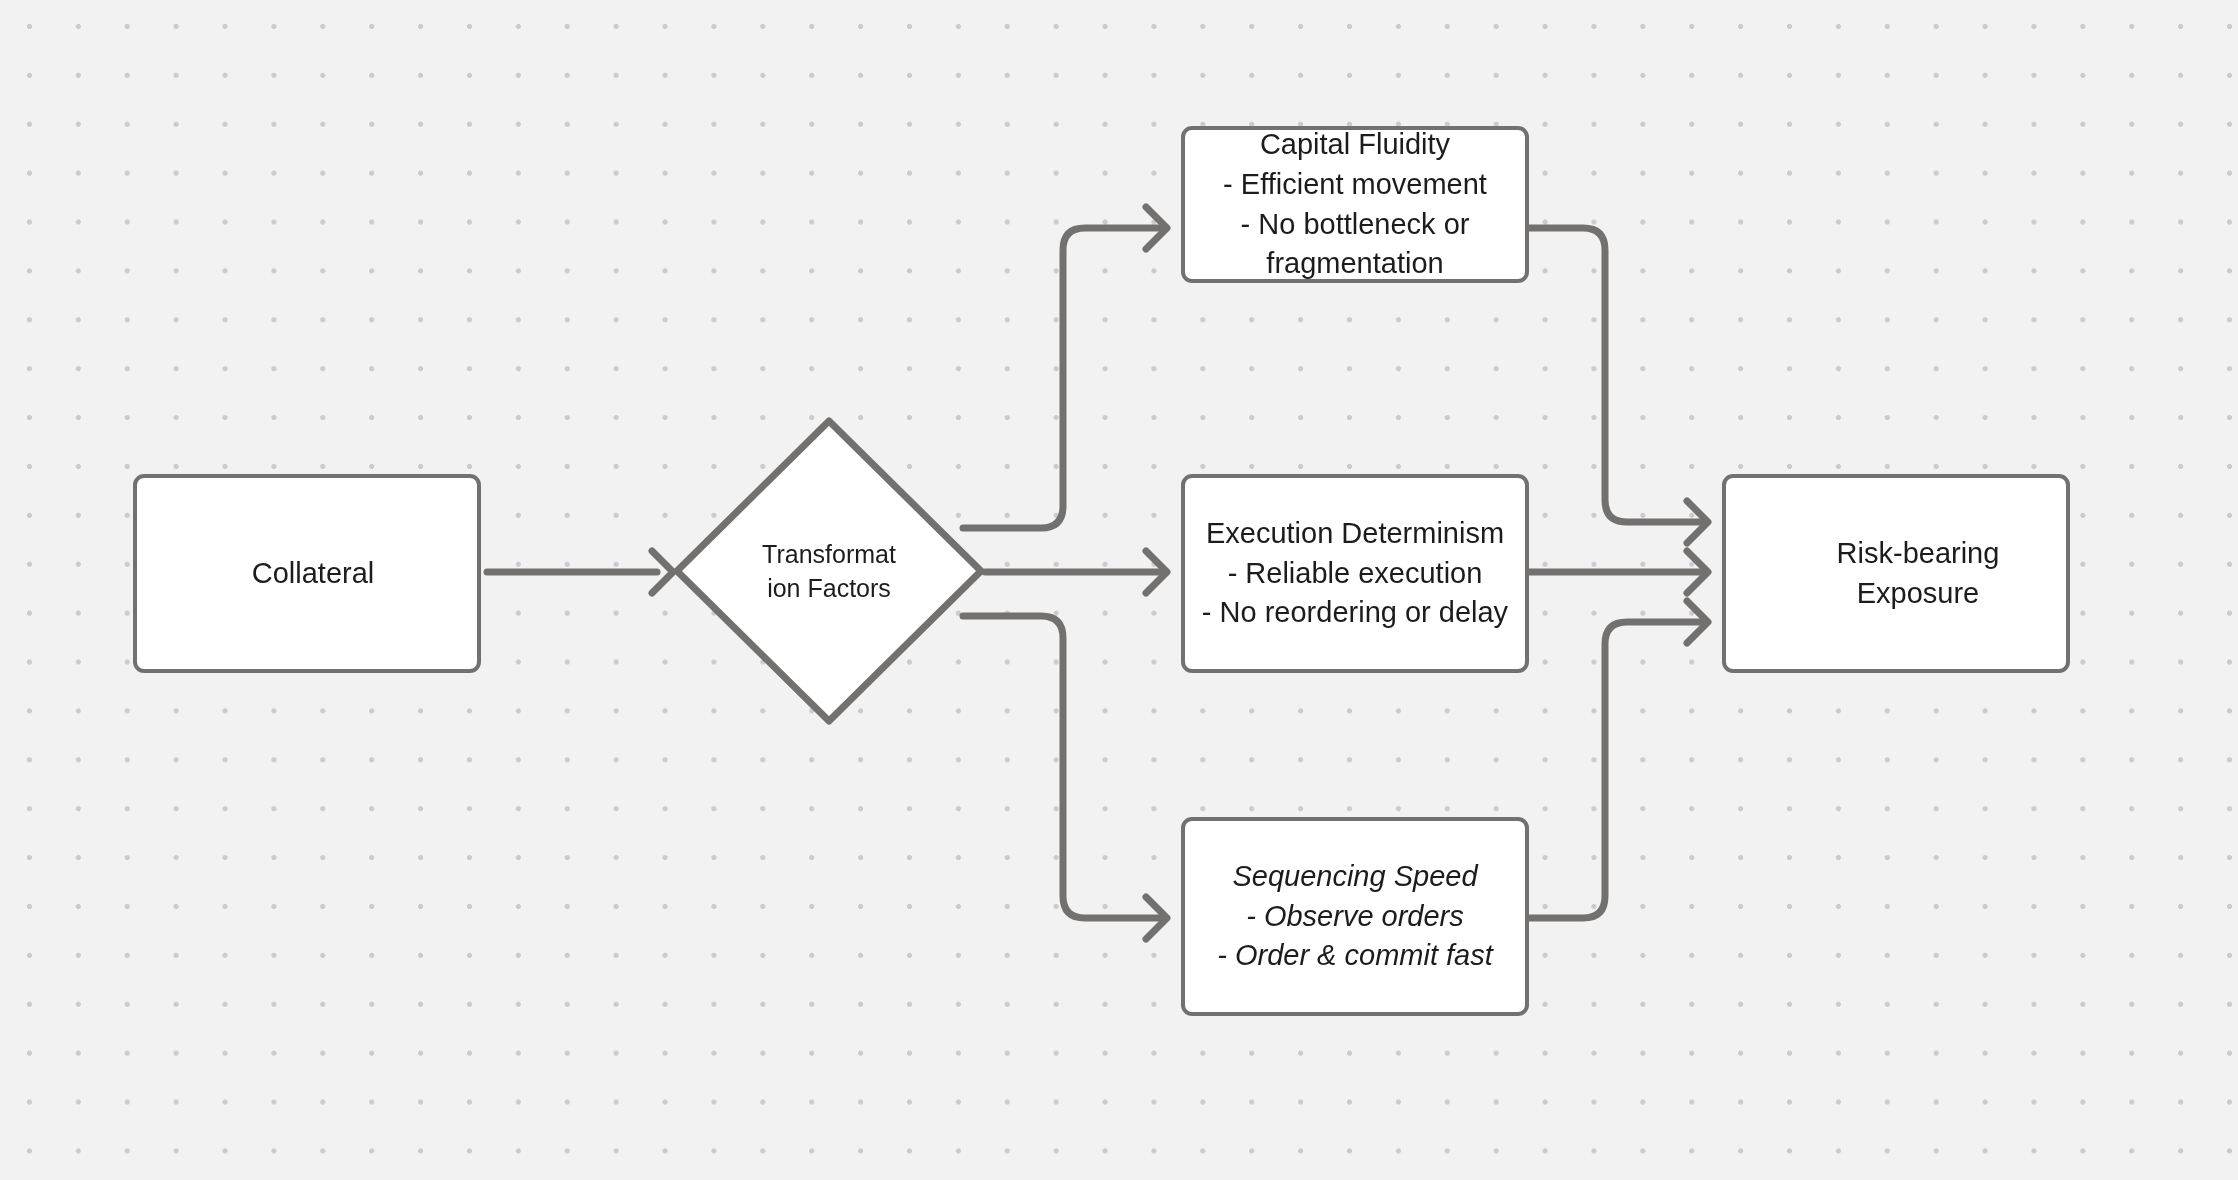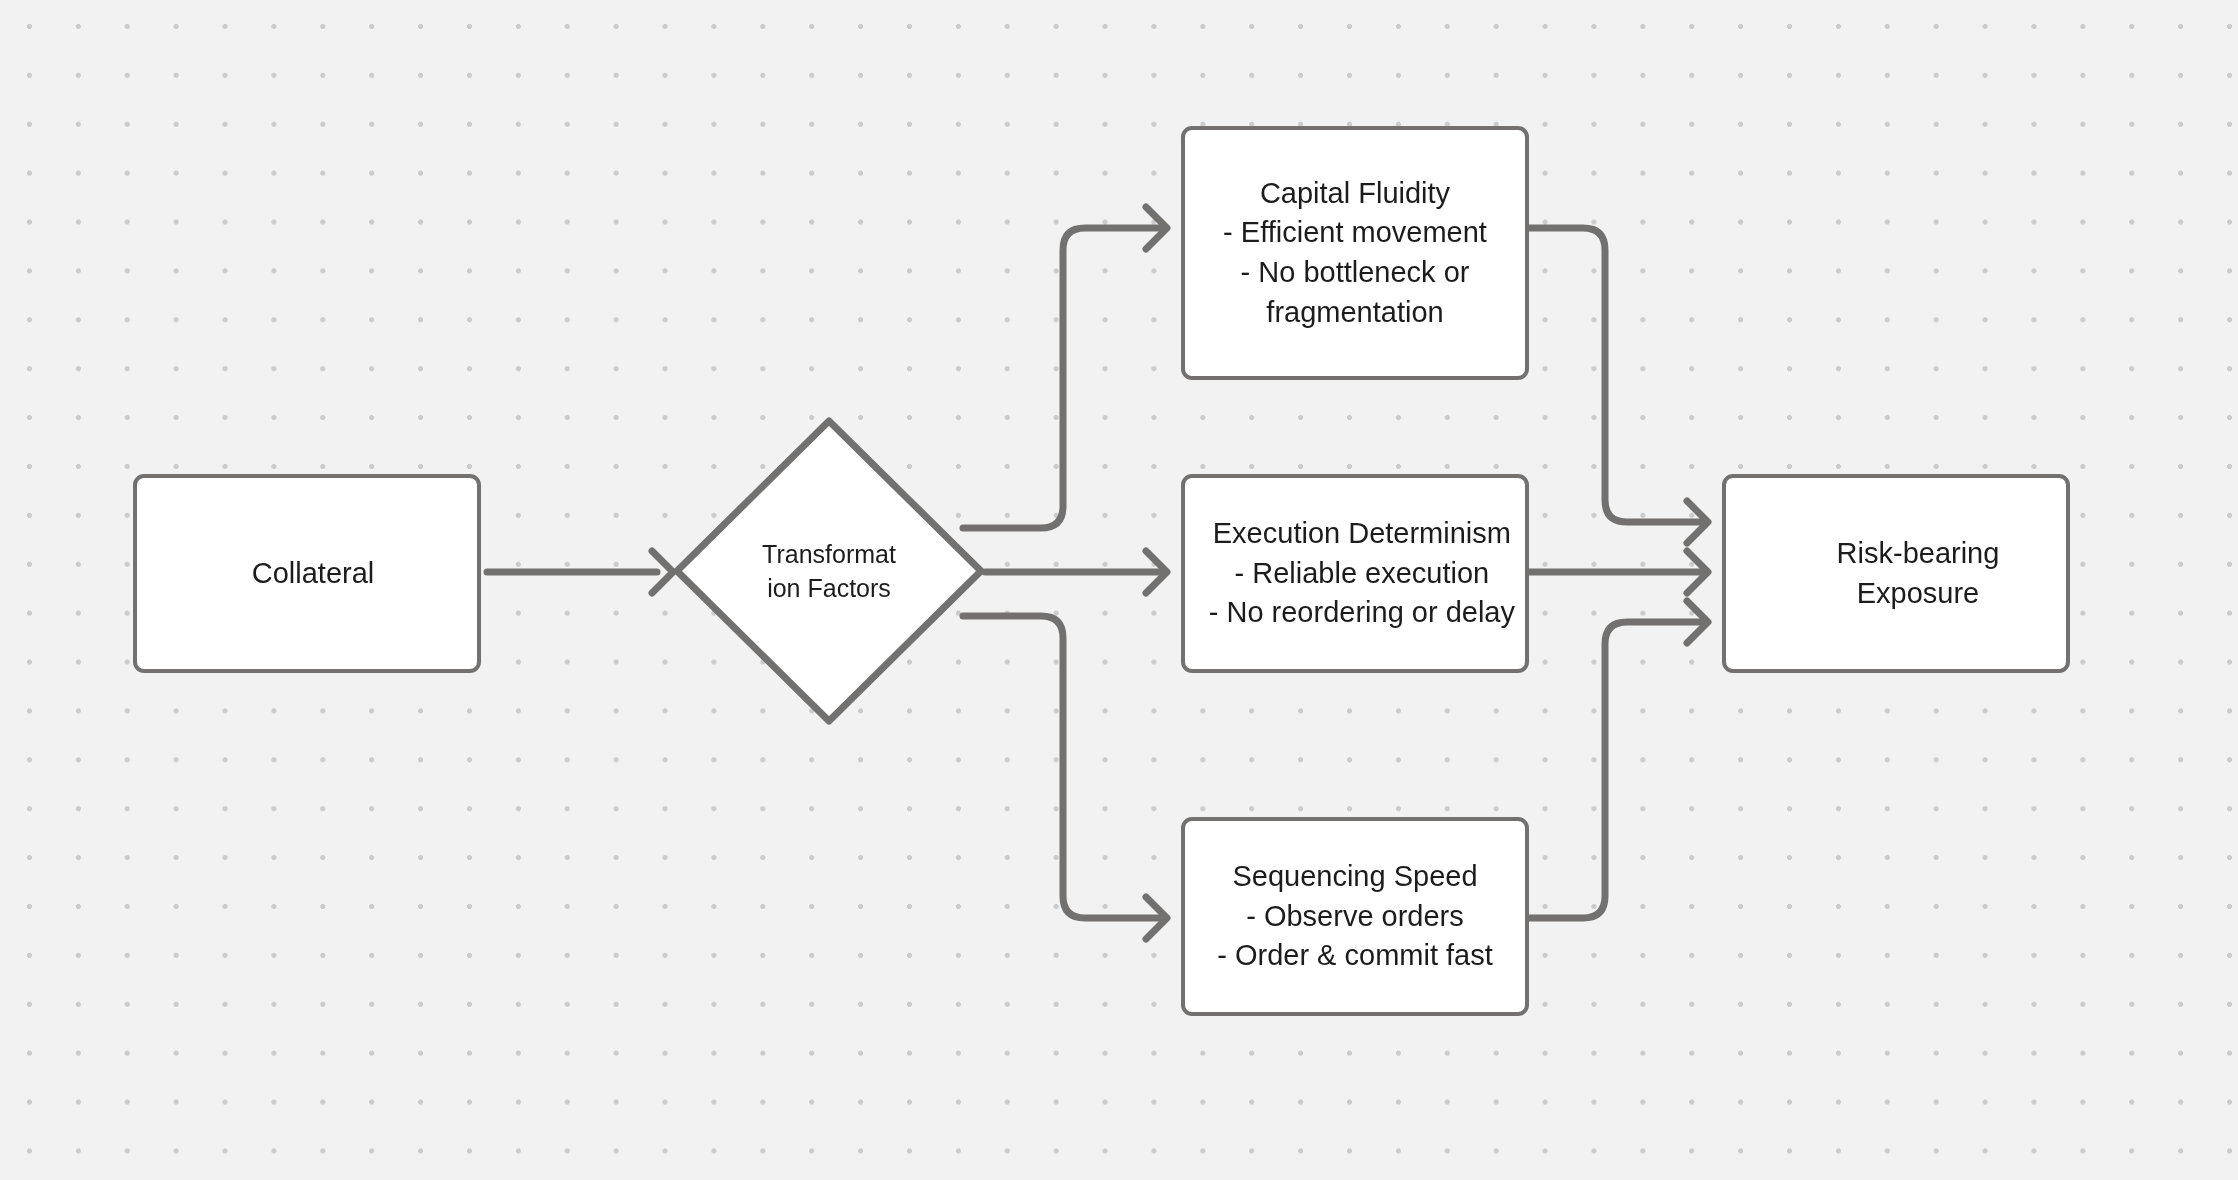--- a/index.html
+++ b/index.html
@@ -121,34 +121,34 @@
   </div>
 
   <div class="diamond-wrap" style="left:673px; top:417px; width:312px; height:308px;">
     <svg class="diamond-shape" width="312" height="308" viewBox="0 0 312 308">
       <path d="M 156 4 L 308 154 L 156 304 L 4 154 Z" fill="#ffffff" stroke="#72716f" stroke-width="7" stroke-linejoin="round"></path>
     </svg>
     <div class="diamond-text">Transformat
 ion Factors</div>
   </div>
 
-  <div class="node" style="left:1181px; top:126px; width:348px; height:254px;">
+  <div class="node" style="left:1181px; top:126px; width:348px; height:157px;">
     <span class="node-label">Capital Fluidity
 - Efficient movement
 - No bottleneck or
 fragmentation</span>
   </div>
 
-  <div class="node" style="left:1181px; top:474px; width:348px; height:199px;justify-content:flex-end;">
+  <div class="node" style="left:1181px; top:474px; width:348px; height:199px;">
     <span class="node-label">Execution Determinism
 - Reliable execution
 - No reordering or delay</span>
   </div>
 
-  <div class="node" style="left:1181px; top:817px; width:348px; height:199px;">
+  <div class="node" style="left:1181px; top:817px; width:348px; height:199px;font-style:italic;">
     <span class="node-label">Sequencing Speed
 - Observe orders
 - Order &amp; commit fast</span>
   </div>
 
   <div class="node" style="left:1722px; top:474px; width:348px; height:199px;padding-left:44px;">
     <span class="node-label">Risk-bearing Exposure</span>
   </div>
 
 </div>

